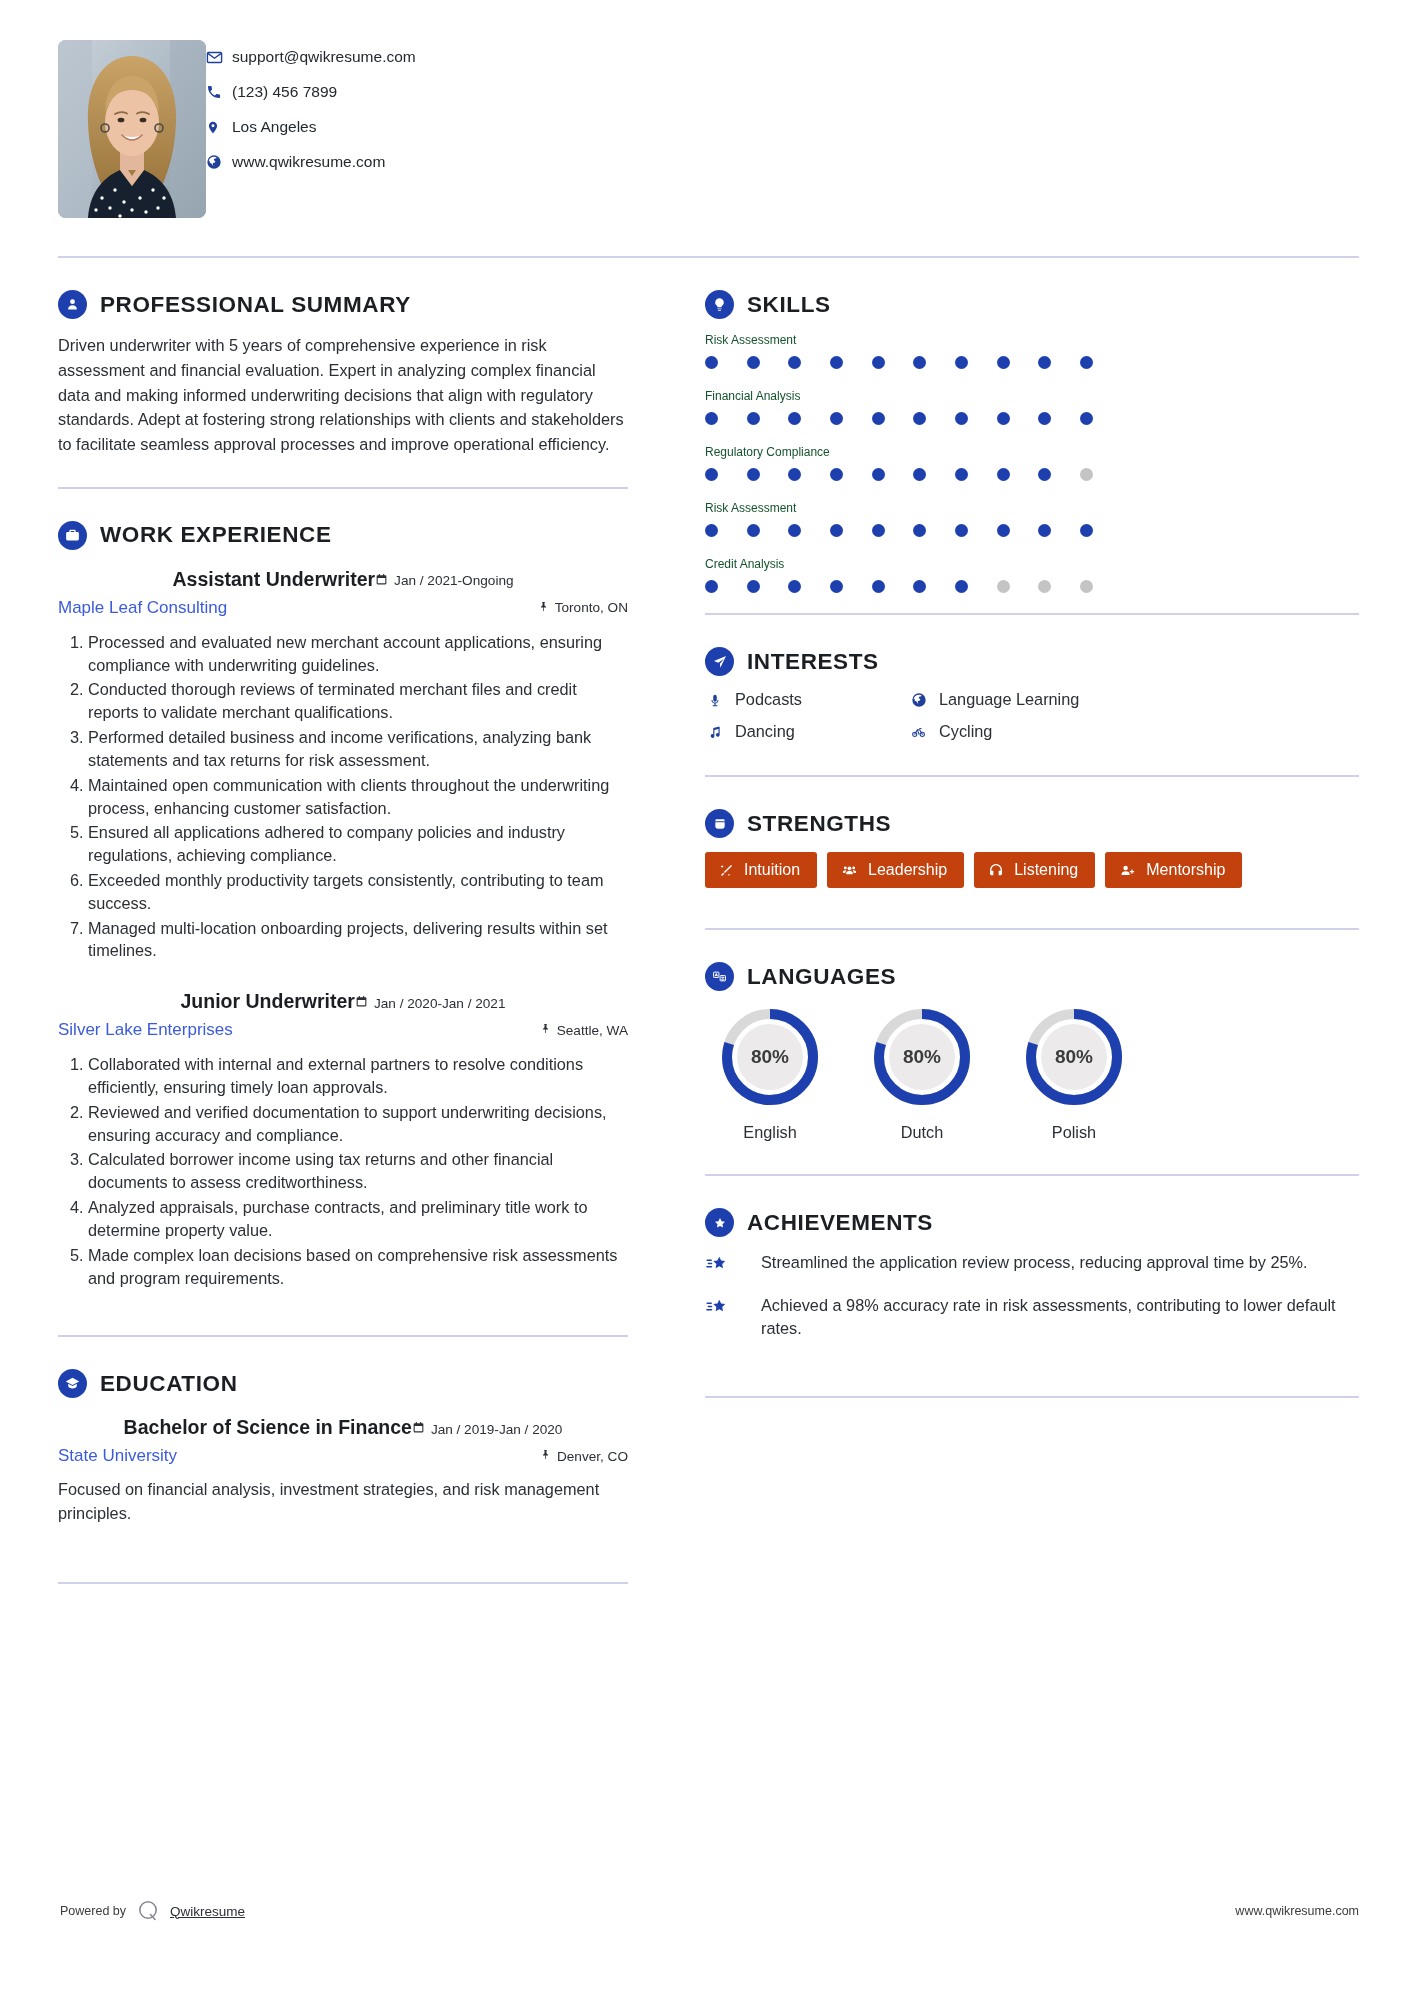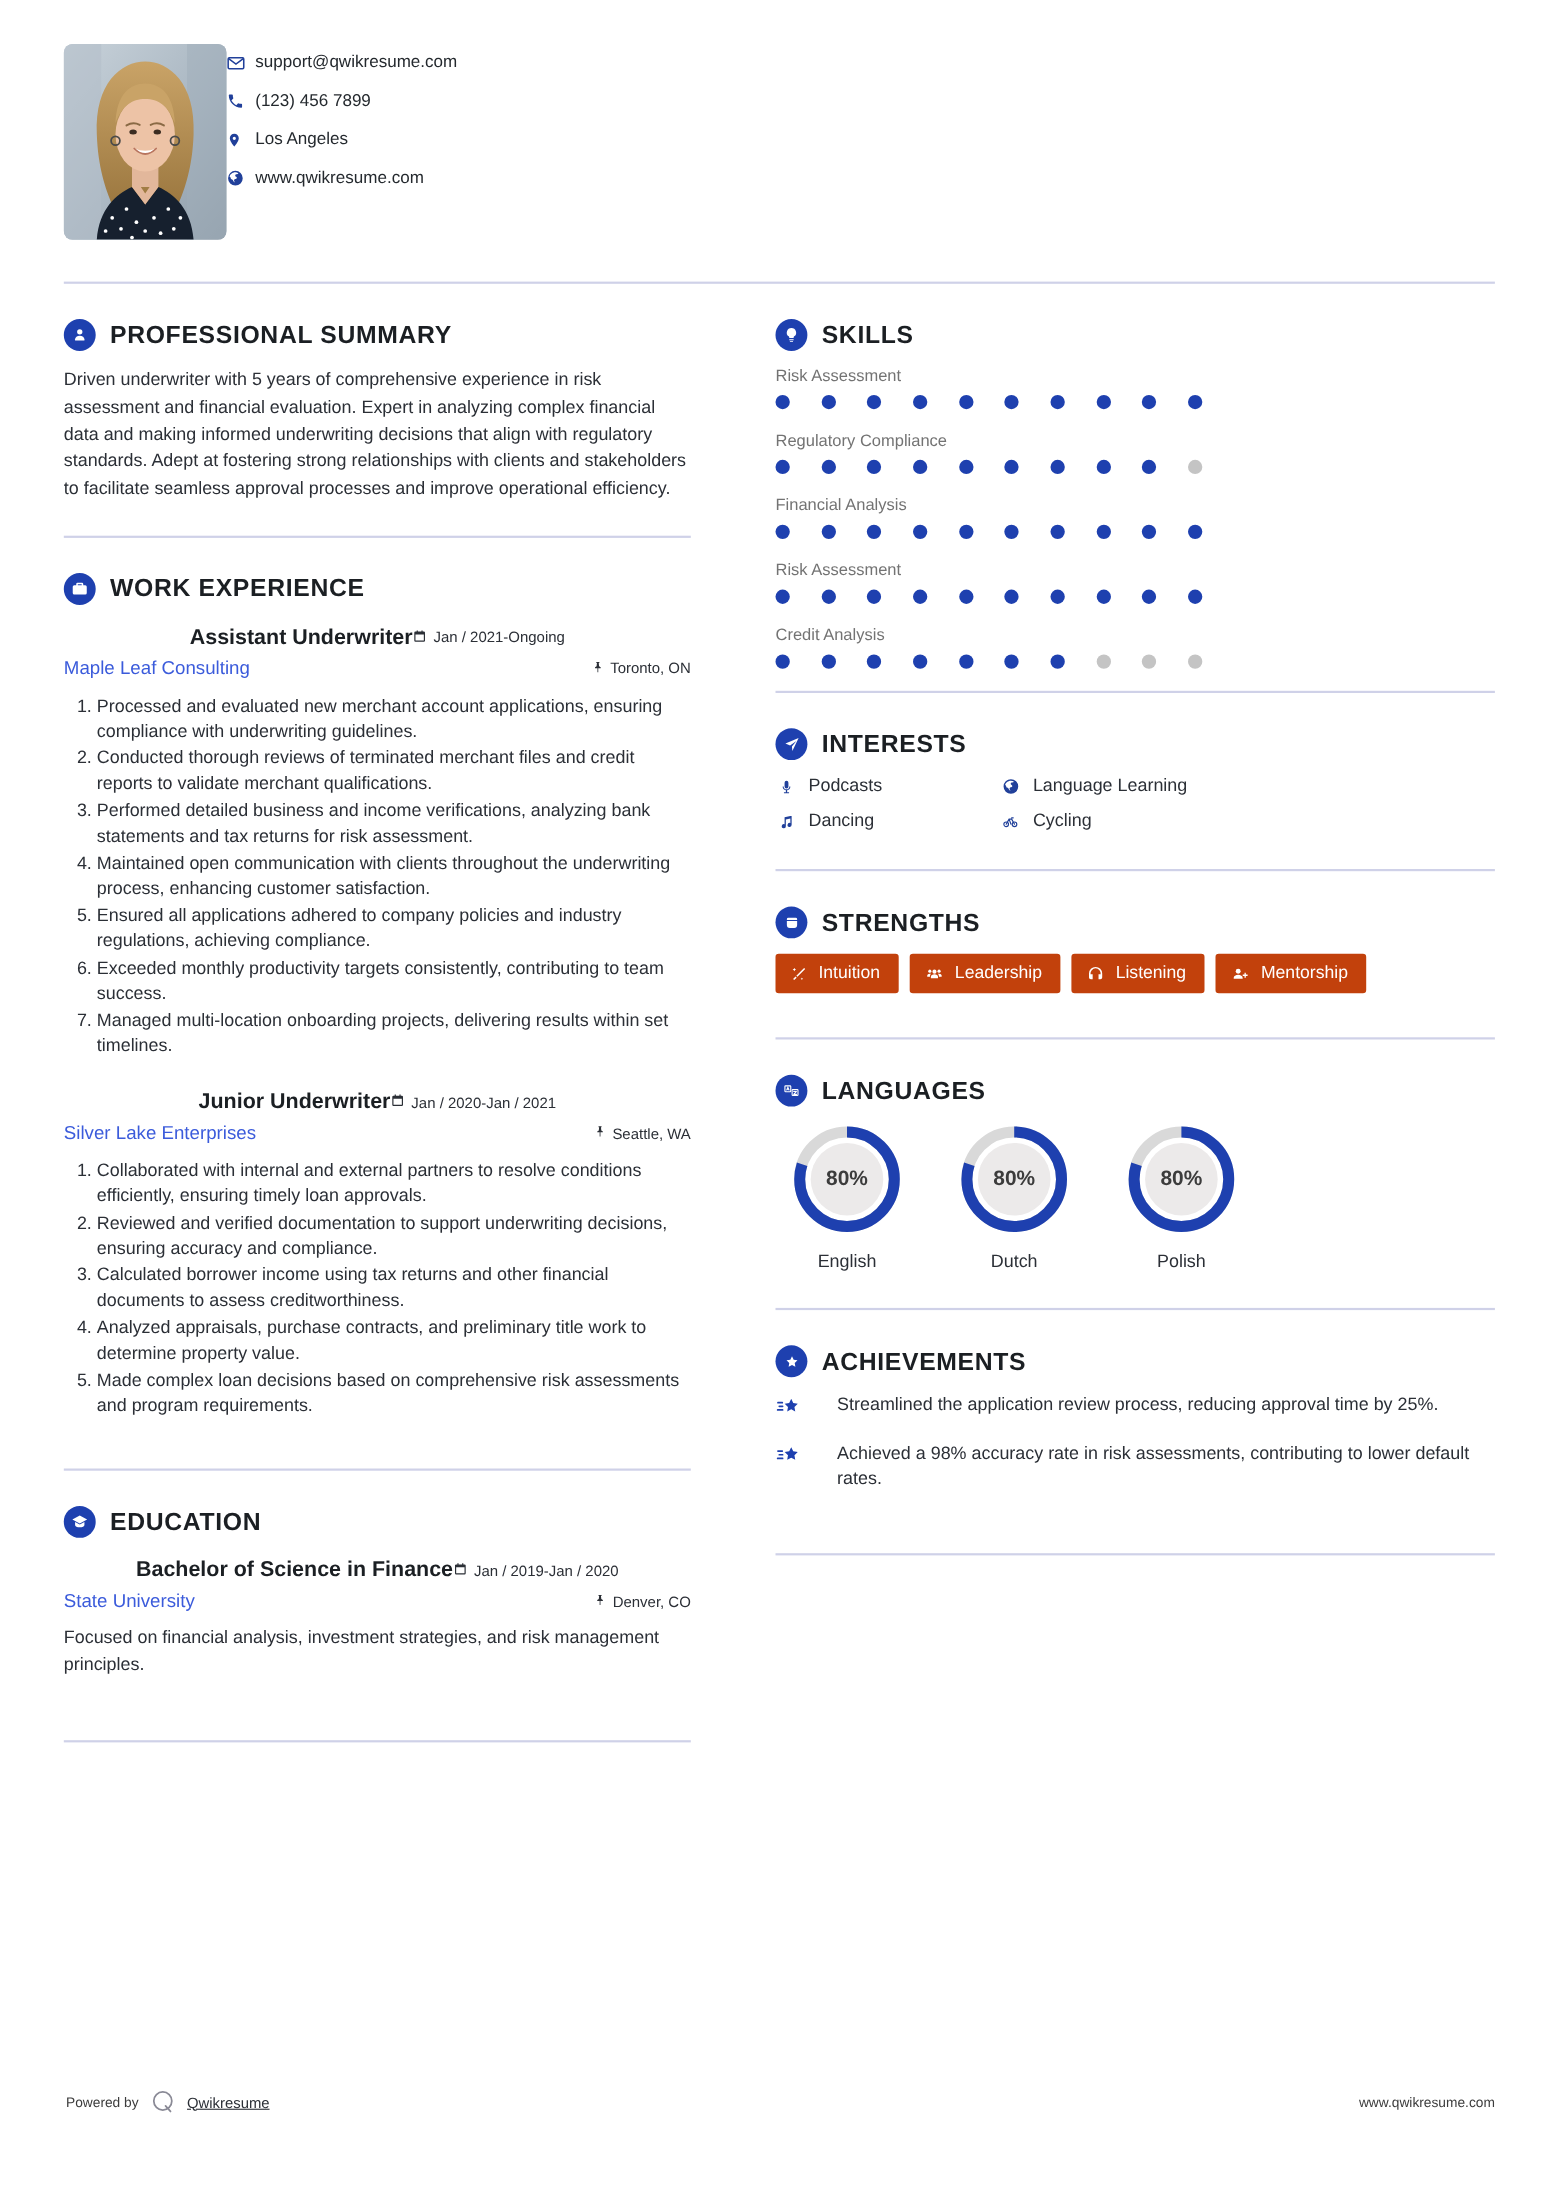--- a/index.html
+++ b/index.html
@@ -175,22 +175,22 @@
   .entry-desc {
     margin-top: 12px;
     font-size: 16.3px;
     line-height: 1.45;
     color: #2b2f36;
   }
 
   
   .skill { margin-bottom: 5px; }
   .skill-name {
-    font-size: 15px;
-    color: #737373;
+    font-size: 12px;
+    color: #14532d;
     margin-bottom: 9px;
   }
   .dots {
     display: flex;
     justify-content: space-between;
     width: 388px;
     margin-bottom: 20px;
   }
   .dot { width: 13px; height: 13px; border-radius: 50%; background: #1e40af; }
   .dot.off { background: #c4c4c4; }
@@ -519,47 +519,47 @@
               <span class="dot"></span>
               <span class="dot"></span>
               <span class="dot"></span>
               <span class="dot"></span>
               <span class="dot"></span>
               <span class="dot"></span>
               <span class="dot"></span>
             </div>
         </div>
         <div class="skill">
+          <div class="skill-name">Financial Analysis</div>
+          <div class="dots">
+              <span class="dot"></span>
+              <span class="dot"></span>
+              <span class="dot"></span>
+              <span class="dot"></span>
+              <span class="dot"></span>
+              <span class="dot"></span>
+              <span class="dot"></span>
+              <span class="dot"></span>
+              <span class="dot"></span>
+              <span class="dot"></span>
+            </div>
+        </div>
+        <div class="skill">
           <div class="skill-name">Regulatory Compliance</div>
           <div class="dots">
               <span class="dot"></span>
               <span class="dot"></span>
               <span class="dot"></span>
               <span class="dot"></span>
               <span class="dot"></span>
               <span class="dot"></span>
               <span class="dot"></span>
               <span class="dot"></span>
               <span class="dot"></span>
               <span class="dot off"></span>
-            </div>
-        </div>
-        <div class="skill">
-          <div class="skill-name">Financial Analysis</div>
-          <div class="dots">
-              <span class="dot"></span>
-              <span class="dot"></span>
-              <span class="dot"></span>
-              <span class="dot"></span>
-              <span class="dot"></span>
-              <span class="dot"></span>
-              <span class="dot"></span>
-              <span class="dot"></span>
-              <span class="dot"></span>
-              <span class="dot"></span>
             </div>
         </div>
         <div class="skill">
           <div class="skill-name">Risk Assessment</div>
           <div class="dots">
               <span class="dot"></span>
               <span class="dot"></span>
               <span class="dot"></span>
               <span class="dot"></span>
               <span class="dot"></span>

